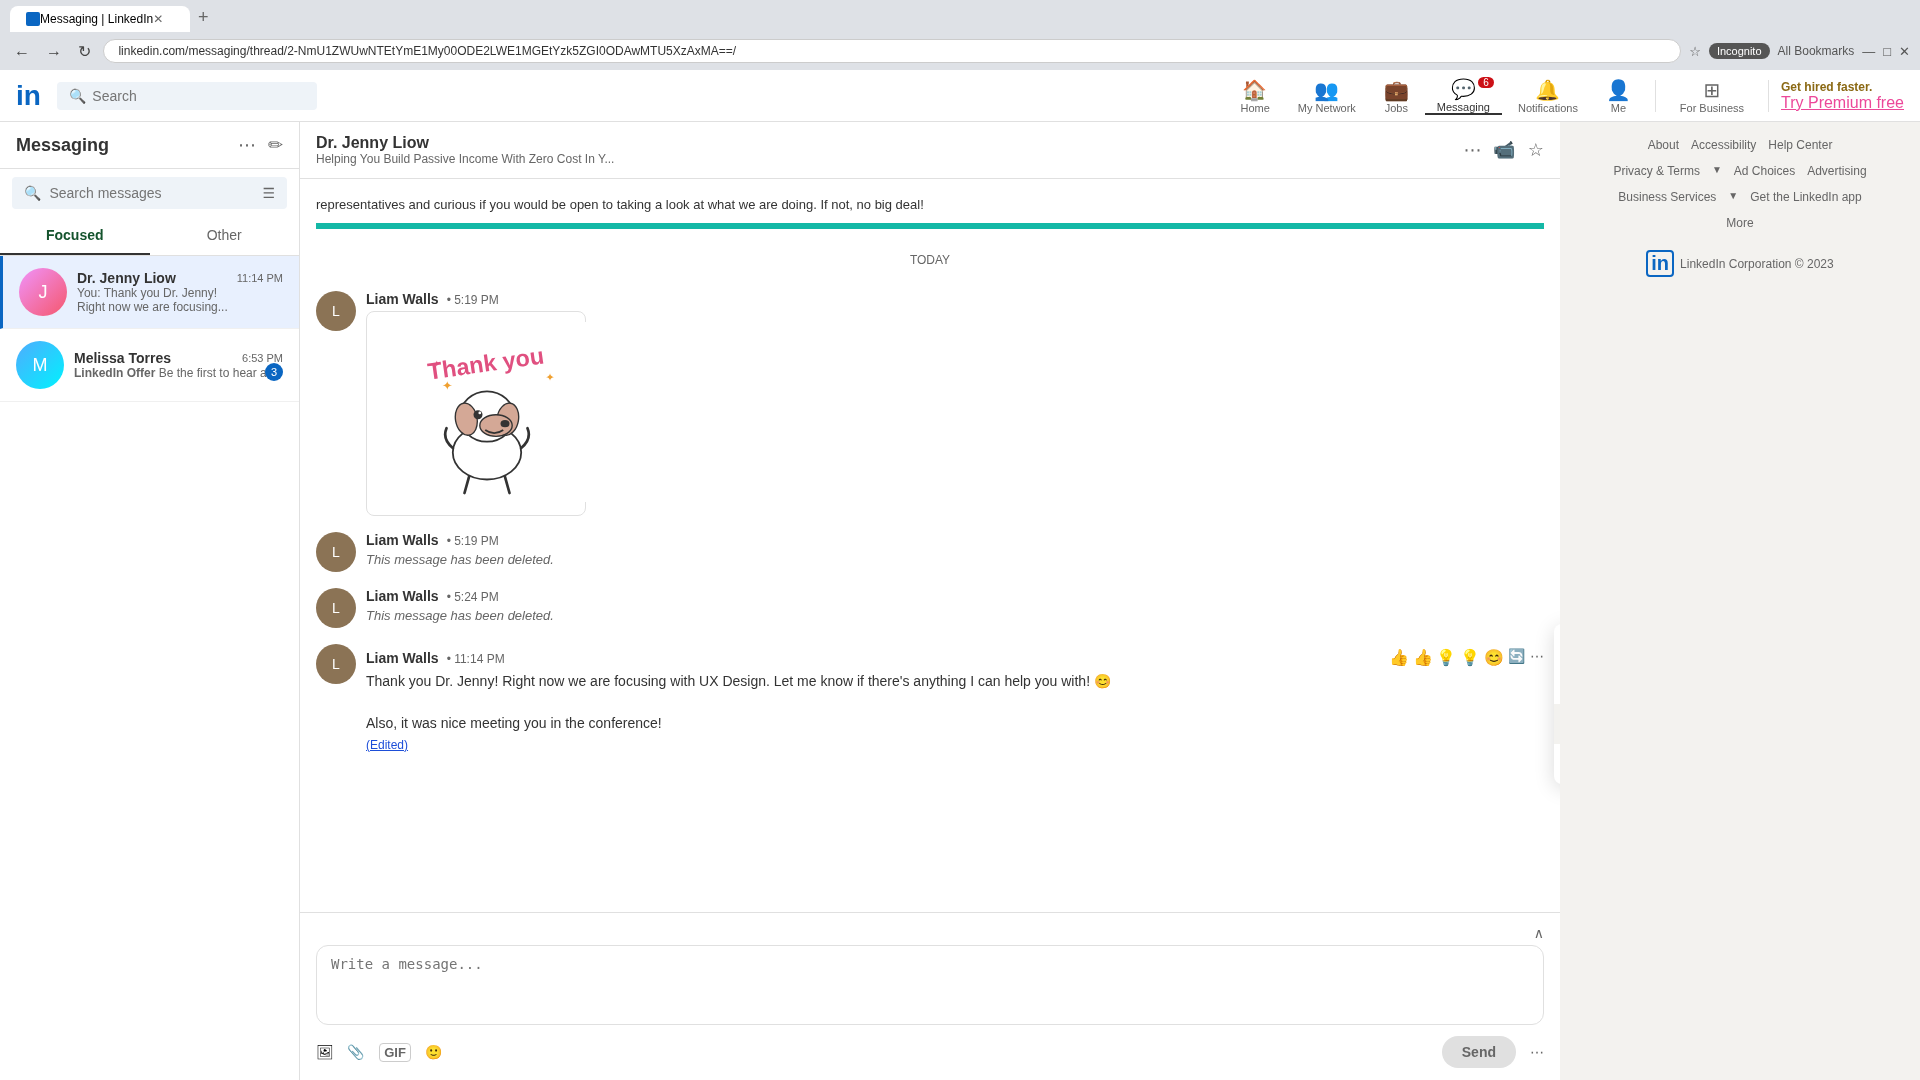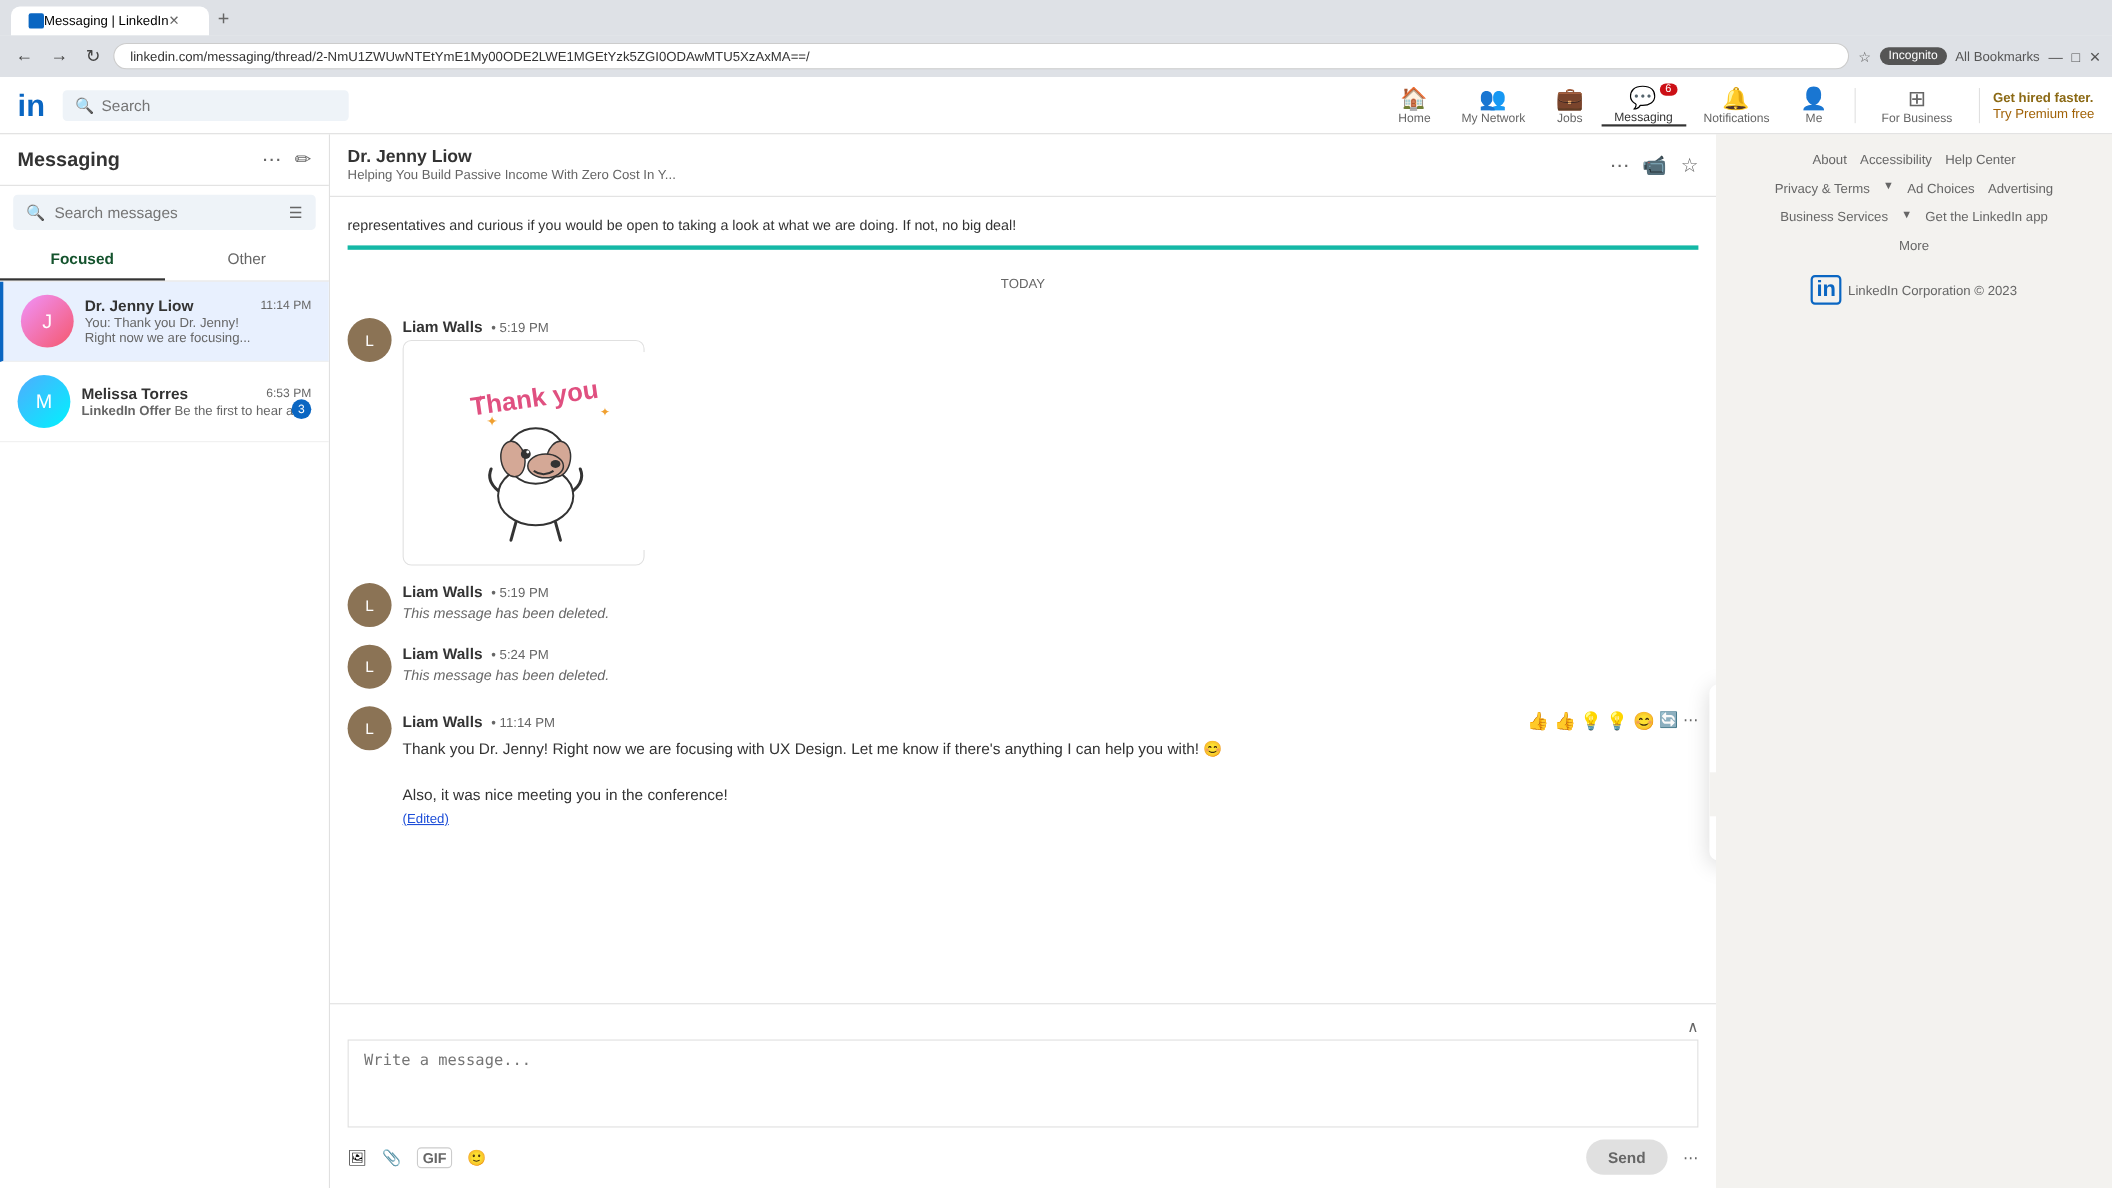--- a/index.html
+++ b/index.html
@@ -72,21 +72,21 @@
     .chat-msg-text { font-size: 14px; color: #333; line-height: 1.5; }
     .chat-msg-deleted { font-size: 13px; color: #666; font-style: italic; }
     .reactions { display: flex; gap: 4px; margin-top: 4px; font-size: 16px; }
 
     
     .context-menu { position: absolute; background: #fff; border-radius: 8px; box-shadow: 0 4px 20px rgba(0,0,0,0.15); z-index: 100; min-width: 160px; overflow: hidden; }
     .context-menu-item { padding: 12px 16px; cursor: pointer; font-size: 14px; color: #333; }
 
     
     .chat-input-area { border-top: 1px solid #e0e0e0; padding: 12px 16px; }
-    .chat-input { border: 1px solid #e0e0e0; border-radius: 0; padding: 10px 14px; font-size: 14px; color: #666; min-height: 80px; width: 100%; resize: none; outline: none; }
+    .chat-input { border: 1px solid #e0e0e0; border-radius: 12px; padding: 10px 14px; font-size: 14px; color: #666; min-height: 80px; width: 100%; resize: none; outline: none; }
     .chat-input-tools { display: flex; align-items: center; gap: 14px; margin-top: 8px; }
     .send-btn { margin-left: auto; background: #e0e0e0; color: #666; border: none; border-radius: 20px; padding: 8px 20px; font-size: 14px; cursor: pointer; font-weight: 600; }
 
     
     .right-panel { width: 360px; background: #f3f2ef; padding: 16px; display: flex; flex-direction: column; gap: 12px; overflow-y: auto; }
     .ad-card { background: #fff; border-radius: 8px; overflow: hidden; }
     .ad-image { width: 100%; height: 180px; background: linear-gradient(135deg, #ffe259, #ffa751); display: flex; flex-direction: column; align-items: center; justify-content: center; position: relative; }
     .ad-image-text { font-size: 22px; font-weight: 700; color: #333; text-align: center; line-height: 1.3; }
     .ad-image-person { position: absolute; right: 20px; bottom: 0; font-size: 60px; }
     .footer-links { display: flex; flex-wrap: wrap; gap: 4px 12px; font-size: 12px; color: #666; justify-content: center; }
@@ -162,21 +162,21 @@
       <span>Me</span>
     </div>
     <div class="separator"></div>
     <div class="li-nav-item">
       <span class="icon">⊞</span>
       <span>For Business</span>
     </div>
     <div class="separator"></div>
     <div class="li-premium">
       <span class="gold">Get hired faster.</span>
-      <span style="color:#a16207; font-size:12px;">Try Premium free</span>
+      <span style="color:#ec4899; text-decoration:underline; font-size:16px;">Try Premium free</span>
     </div>
   </div>
 </div>
 
 <div class="main">
 
   <div class="msg-sidebar">
     <div class="msg-sidebar-header">
       <span class="msg-sidebar-title">Messaging</span>
       <div class="msg-sidebar-icons">
@@ -230,21 +230,21 @@
       </div>
       <div class="chat-header-icons">
         <span>⋯</span>
         <span>📹</span>
         <span>☆</span>
       </div>
     </div>
 
     <div class="chat-messages">
 
-      <div style="font-size:13px; color:#333; line-height:1.5; padding-bottom:8px; border-bottom:4px solid #14b8a6;">
+      <div style="font-size:13px; color:#333; line-height:1.5; padding-bottom:8px; border-bottom:6px solid #14b8a6;">
         representatives and curious if you would be open to taking a look at what we are doing. If not, no big deal!
       </div>
 
       <div class="date-divider">TODAY</div>
 
       <div class="chat-msg">
         <div class="chat-msg-avatar" style="background:#8b7355;">L</div>
         <div class="chat-msg-body">
           <div class="chat-msg-header">
             <span class="chat-msg-name">Liam Walls</span>

